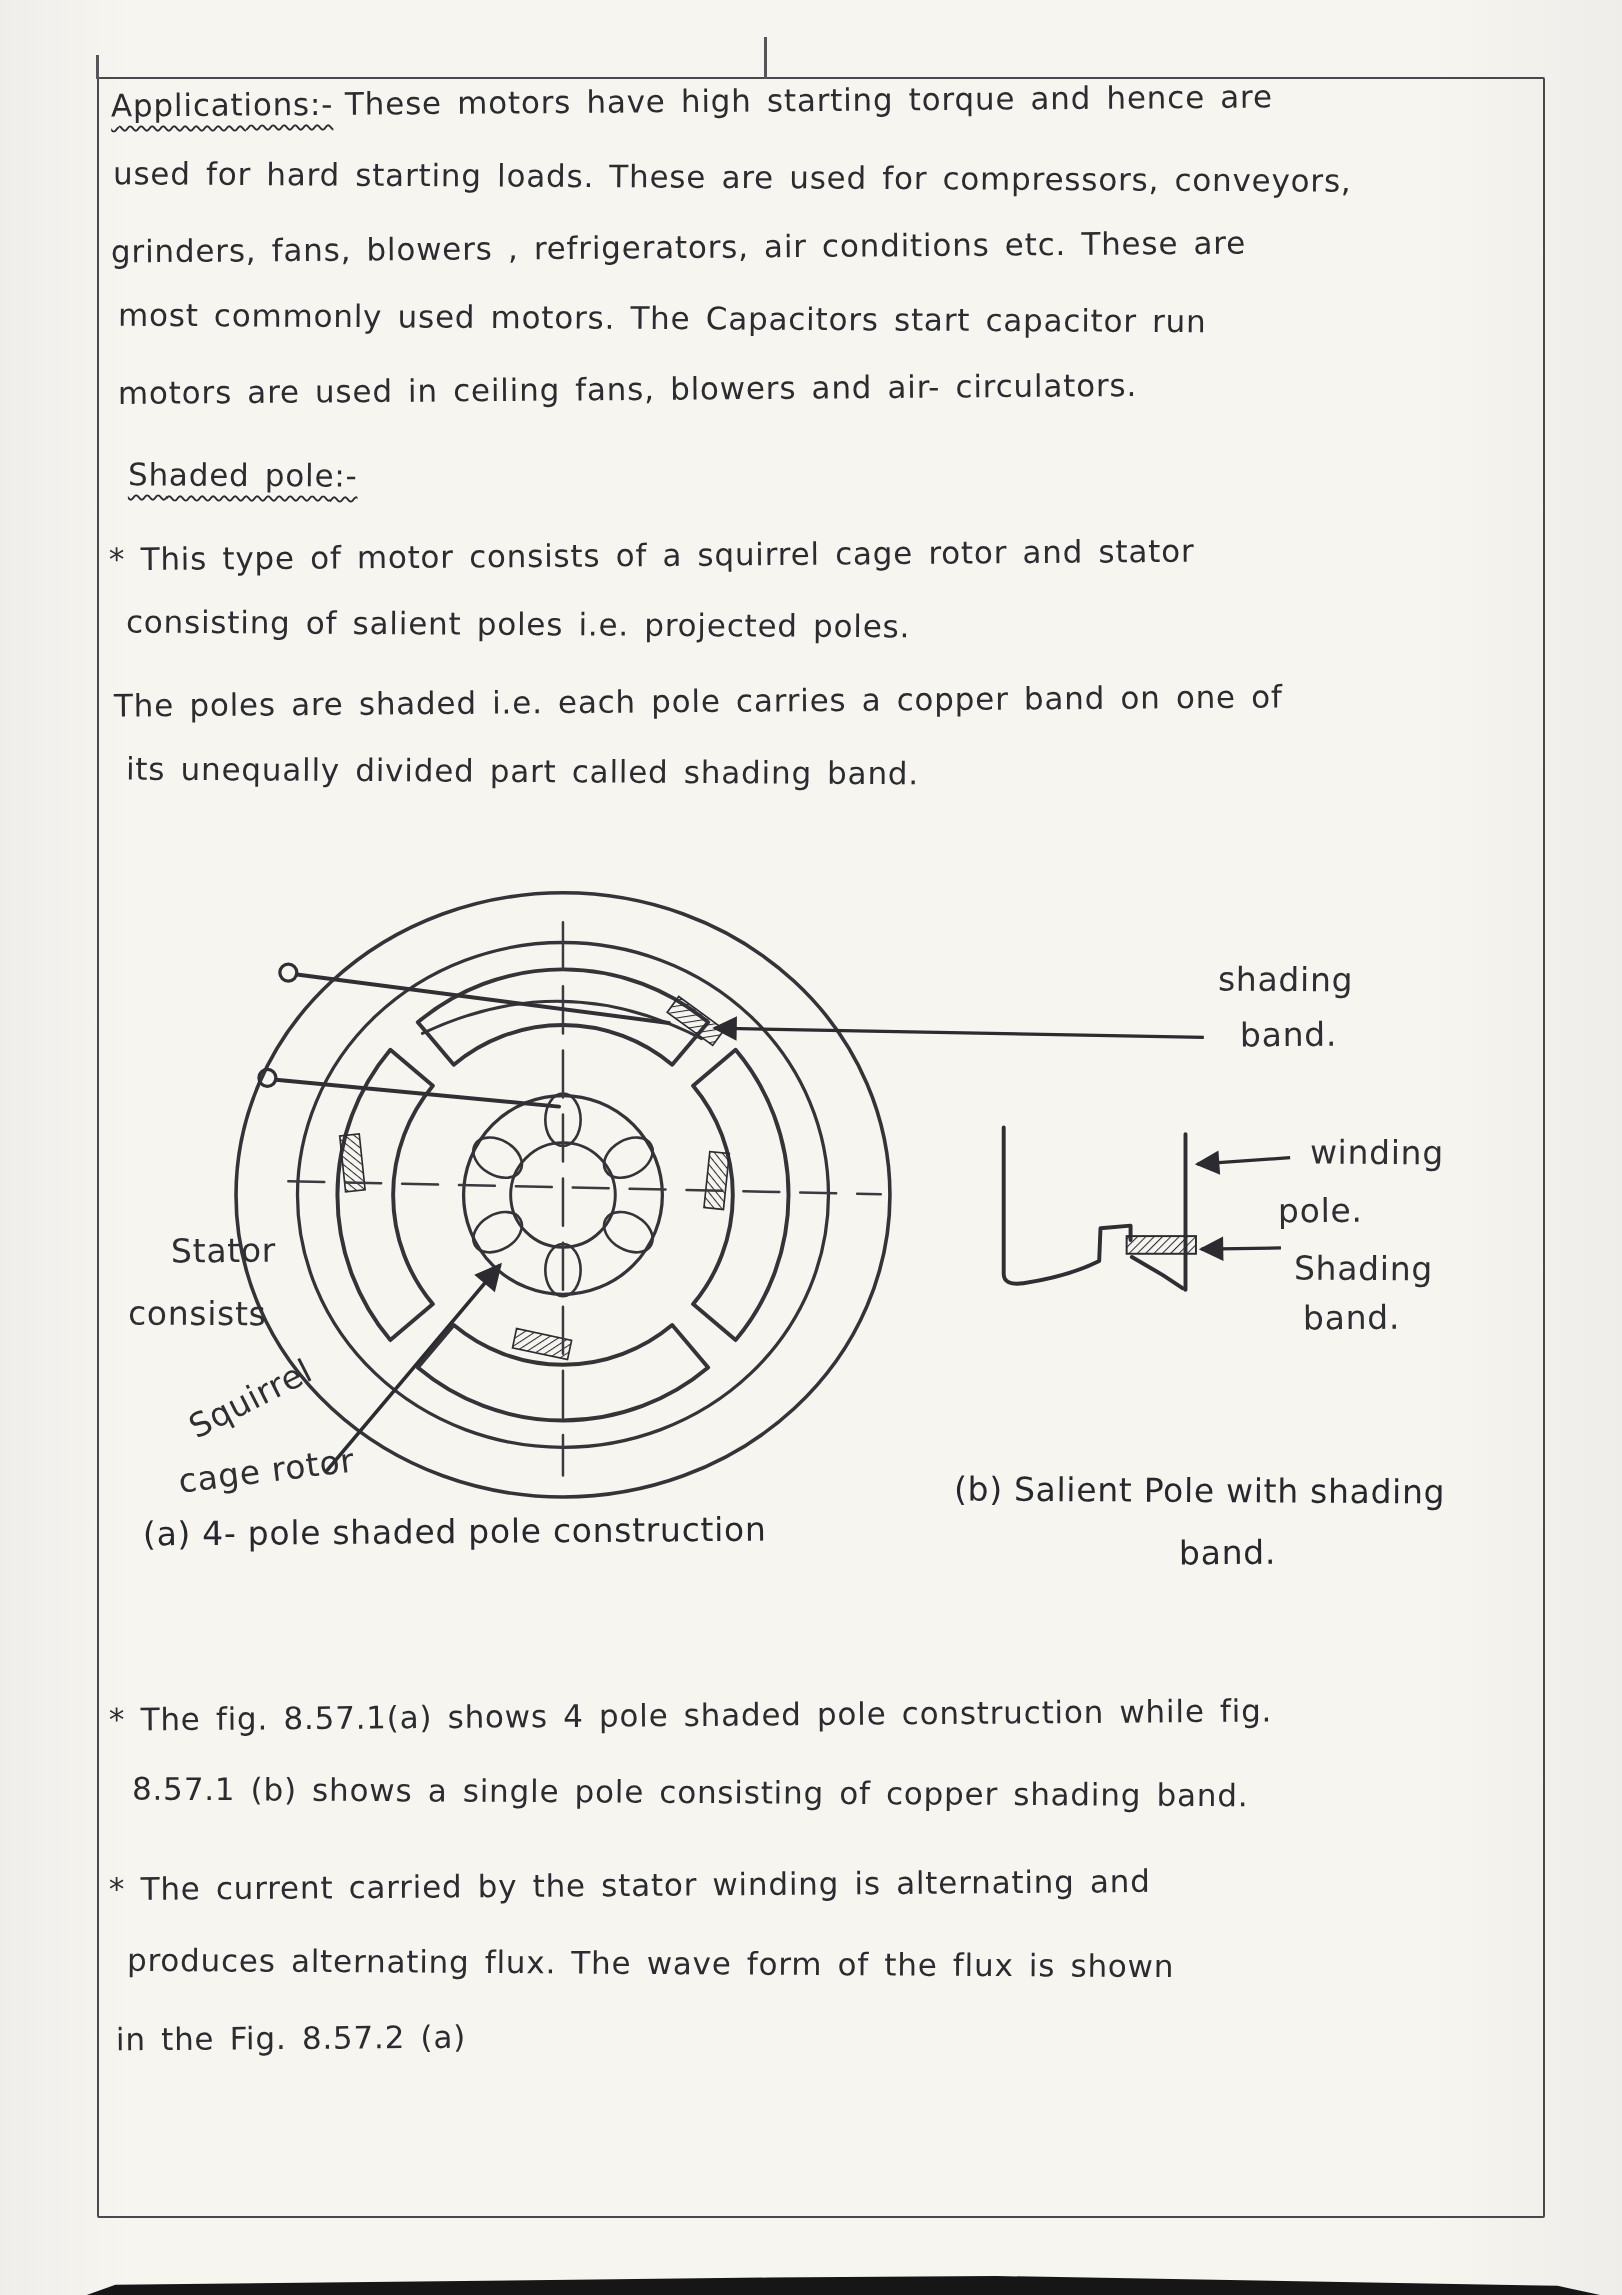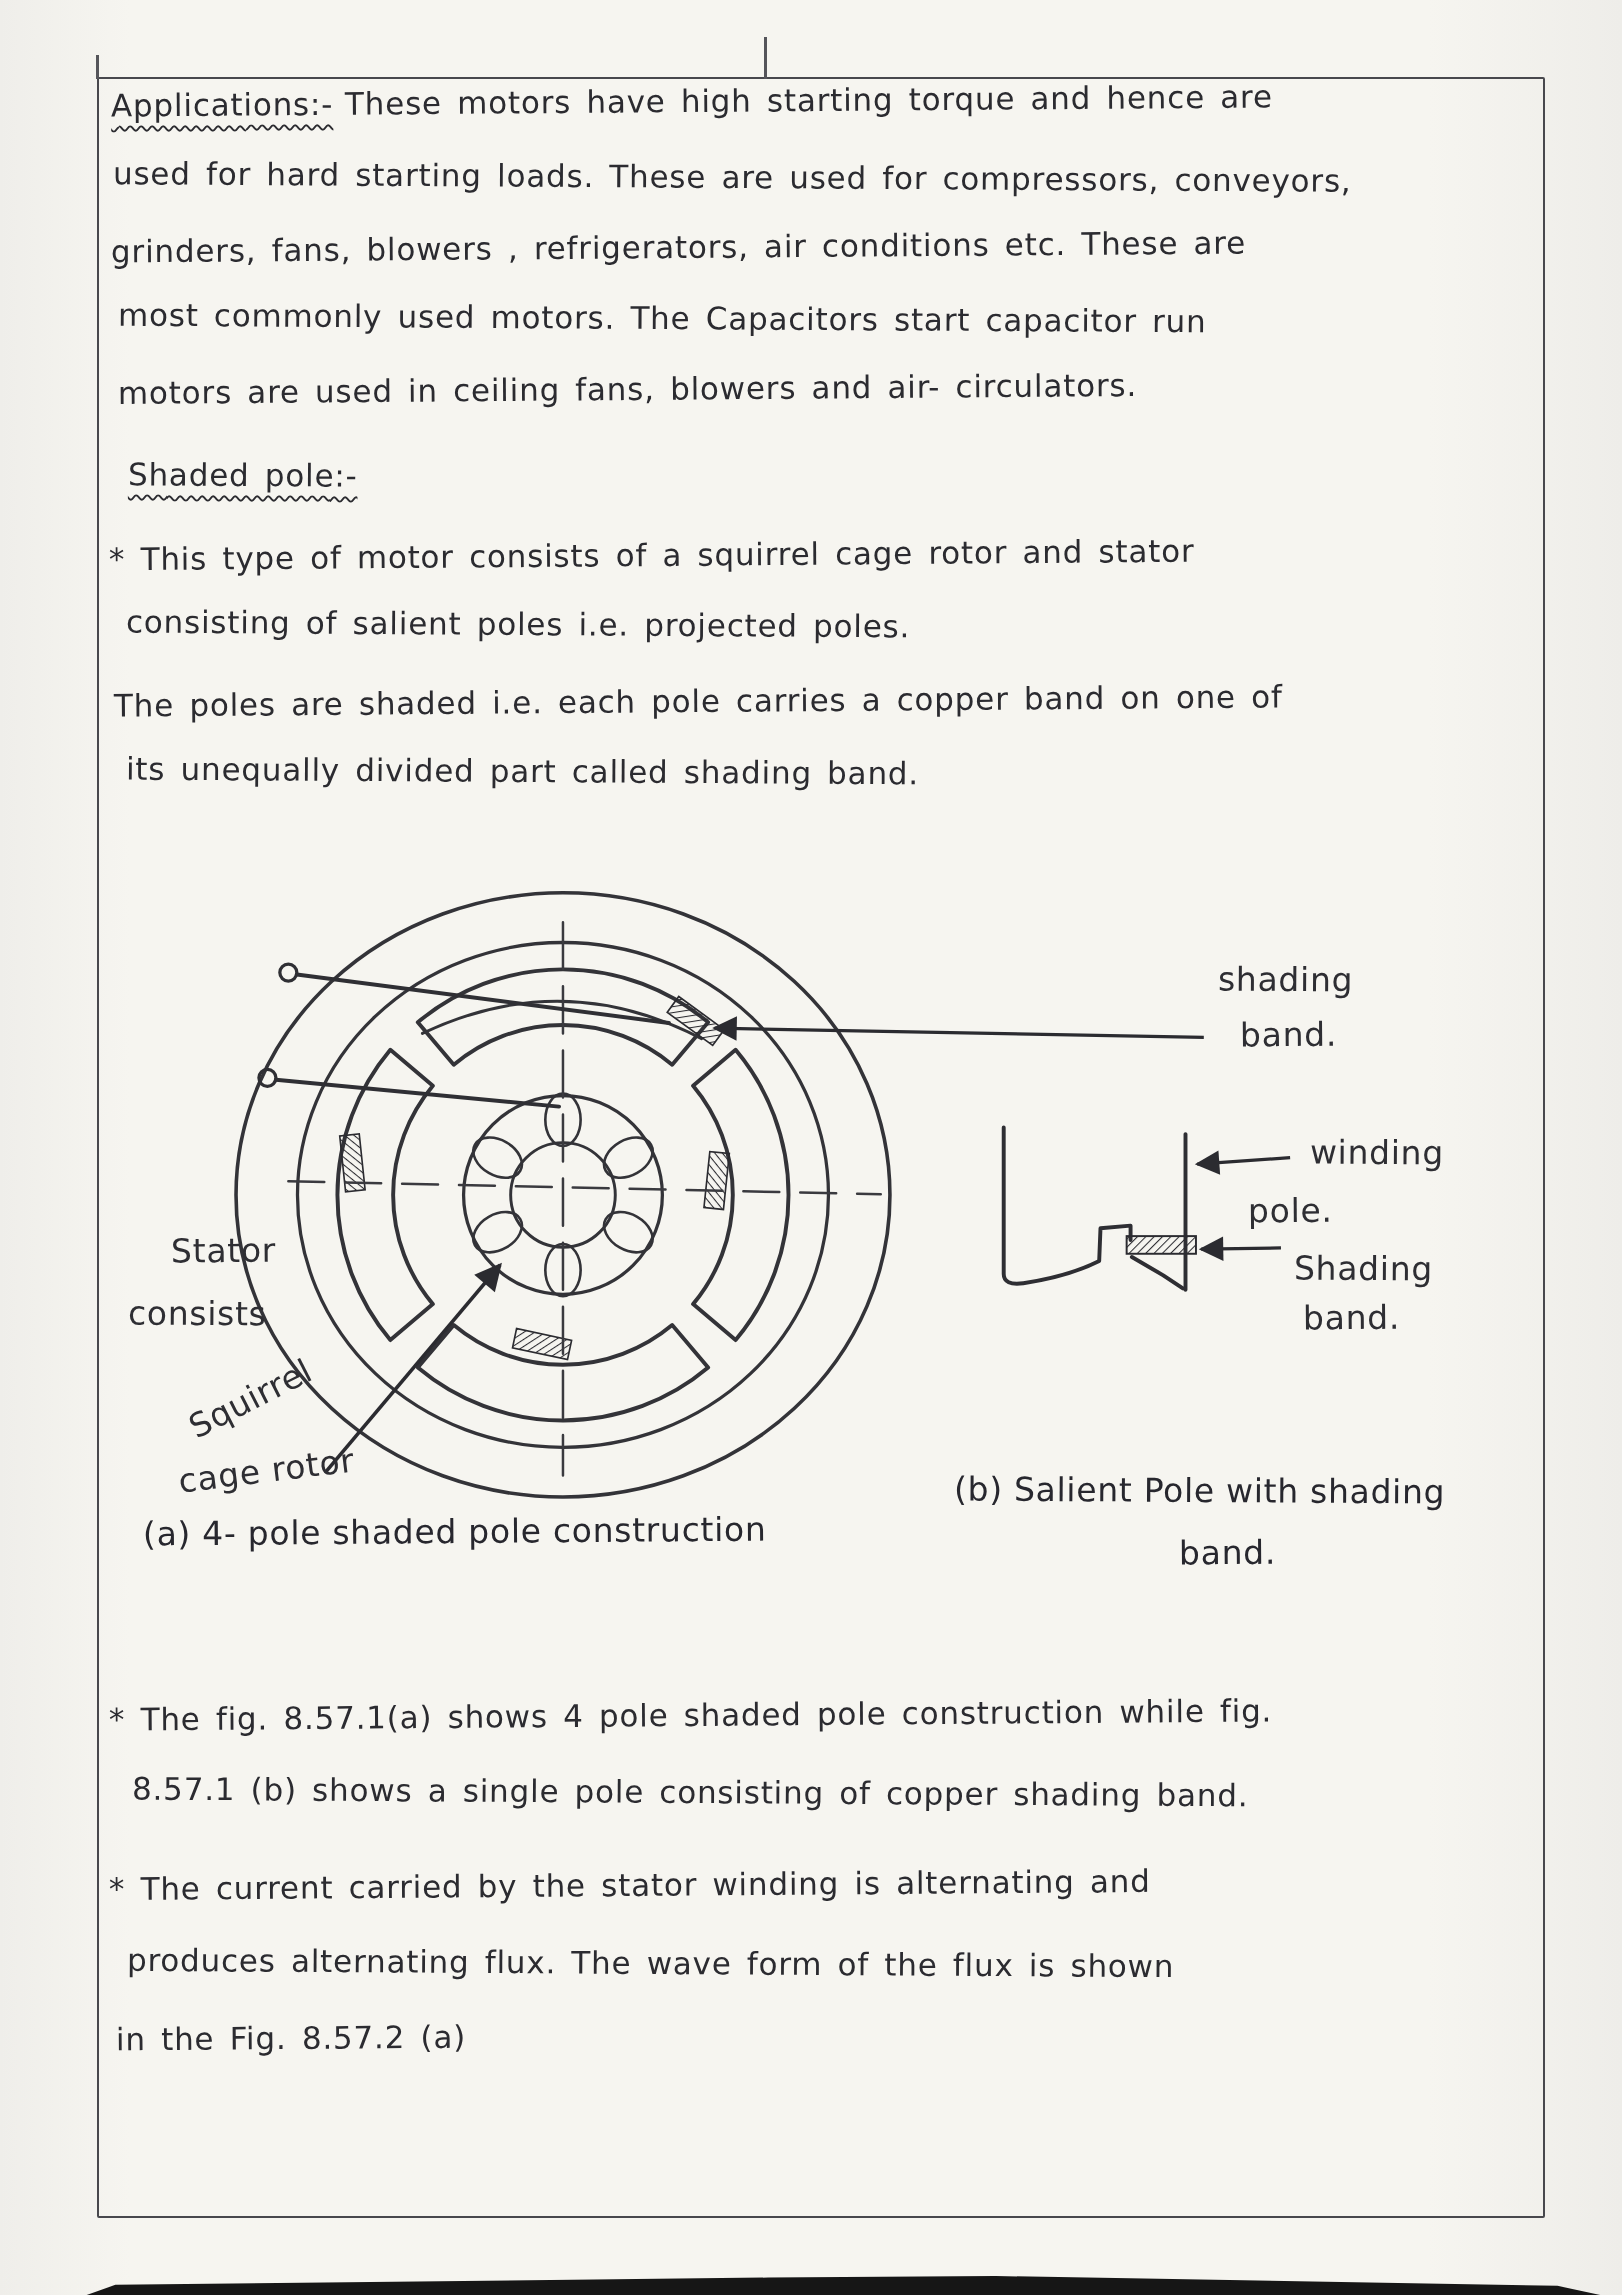--- a/index.html
+++ b/index.html
@@ -128,21 +128,21 @@
 
   <div class="figlabel r2" style="left:1218px;top:960px;">shading</div>
   <div class="figlabel r1" style="left:1240px;top:1015px;">band.</div>
   <div class="figlabel r1" style="left:171px;top:1231px;">Stator</div>
   <div class="figlabel r2" style="left:128px;top:1294px;">consists</div>
   <div class="figlabel" style="left:184px;top:1379px;transform:rotate(-27deg);">Squirrel</div>
   <div class="figlabel" style="left:178px;top:1451px;transform:rotate(-7deg);">cage rotor</div>
   <div class="caption r1" style="left:143px;top:1512px;">(a) 4- pole shaded pole construction</div>
 
   <div class="figlabel r2" style="left:1310px;top:1133px;">winding</div>
-  <div class="figlabel r1" style="left:1248px;top:1191px;text-align:center;">pole.</div>
+  <div class="figlabel r1" style="left:1278px;top:1191px;text-align:center;">pole.</div>
   <div class="figlabel r2" style="left:1294px;top:1249px;">Shading</div>
   <div class="figlabel r1" style="left:1303px;top:1298px;">band.</div>
   <div class="caption r2" style="left:954px;top:1471px;">(b) Salient Pole with shading</div>
   <div class="caption r1" style="left:1179px;top:1533px;">band.</div>
 
   <div class="hline r1" style="left:109px;top:1698px;">* The fig. 8.57.1(a) shows 4 pole shaded pole construction while fig.</div>
   <div class="hline r2" style="left:132px;top:1775px;">8.57.1 (b) shows a single pole consisting of copper shading band.</div>
   <div class="hline r1" style="left:109px;top:1868px;">* The current carried by the stator winding is alternating and</div>
   <div class="hline r2" style="left:127px;top:1946px;">produces alternating flux. The wave form of the flux is shown</div>
   <div class="hline r1" style="left:116px;top:2021px;">in the Fig. 8.57.2 (a)</div>

